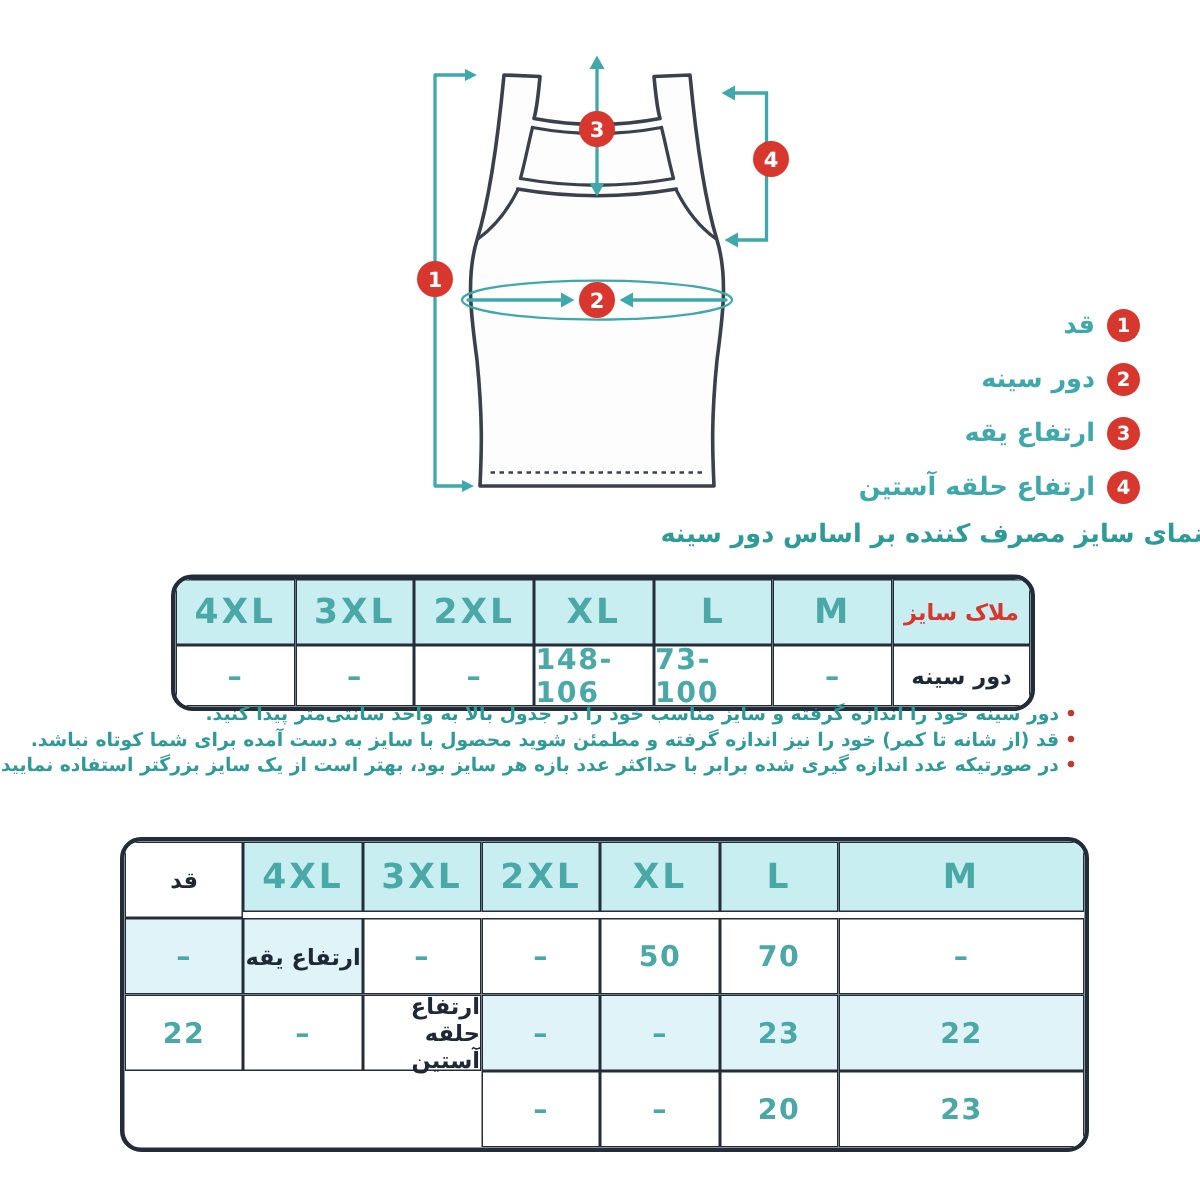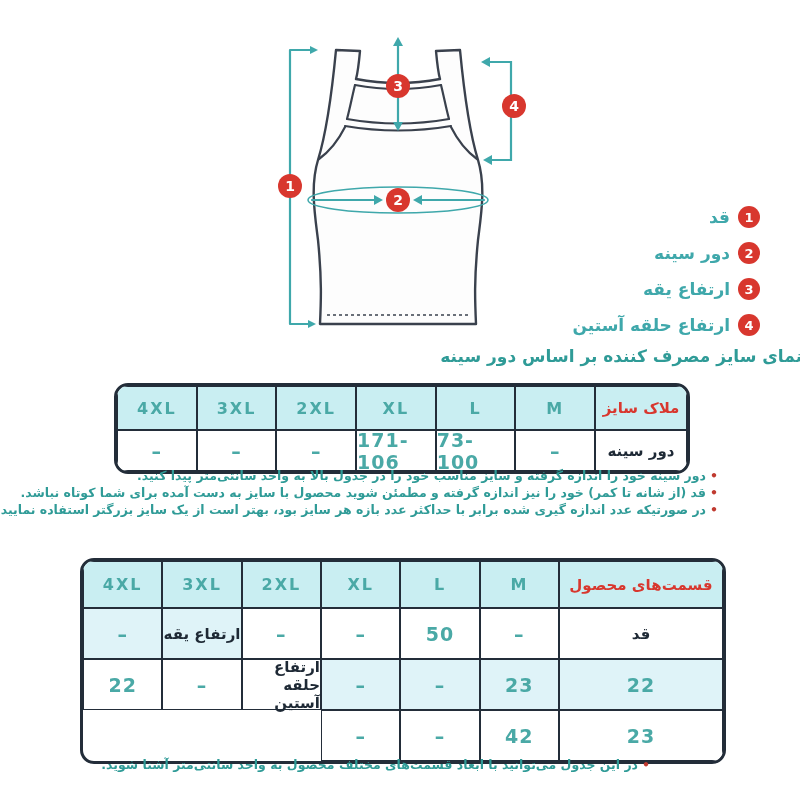--- a/index.html
+++ b/index.html
@@ -31,21 +31,21 @@
   .t1-grid{grid-template-columns:92px repeat(6,1fr);}
   .t2-grid{grid-template-columns:164px repeat(6,1fr);}
   .cell{border:1.5px solid #232d39;display:flex;align-items:center;justify-content:center;
         background:#ffffff;}
   .t1 .cell{height:39px;}
   .t1 .cell.head{height:42px;}
   .t2 .cell{height:49px;}
   .t2 .cell.head{height:45px;}
   .cell.head{background:#c9eef2;}
   .cell.alt{background:#dff3f8;}
-  .size-txt{color:#4aa9a6;font-size:16px;font-weight:bold;letter-spacing:2px;}
+  .size-txt{color:#4aa9a6;font-size:23px;font-weight:bold;letter-spacing:2px;}
   .corner-txt{color:#d8372e;font-size:15px;font-weight:bold;text-align:right;}
   .rowlabel-txt{color:#1e2935;font-size:15px;font-weight:bold;}
   .val-txt{color:#4aa9a6;font-size:19px;font-weight:bold;letter-spacing:1px;}
 
   
   .notes{position:absolute;top:467px;right:82px;direction:rtl;text-align:right;}
   .note-line{color:#2f9b97;font-size:12.5px;font-weight:bold;line-height:17px;white-space:nowrap;}
   .bullet{color:#c03a30;margin-left:4px;}
   .footer-note{position:absolute;top:757px;right:150px;direction:rtl;text-align:right;
                color:#2f9b97;font-size:12.5px;font-weight:bold;white-space:nowrap;}
@@ -175,21 +175,21 @@
       <div class="cell">
           <span class="rowlabel-txt">دور سینه</span>
         </div>
       <div class="cell">
           <span class="val-txt" dir="ltr">–</span>
         </div>
       <div class="cell">
           <span class="val-txt" dir="ltr">73-100</span>
         </div>
       <div class="cell">
-          <span class="val-txt" dir="ltr">171-106</span>
+          <span class="val-txt" dir="ltr">148-106</span>
         </div>
       <div class="cell">
           <span class="val-txt" dir="ltr">–</span>
         </div>
       <div class="cell">
           <span class="val-txt" dir="ltr">–</span>
         </div>
       <div class="cell">
           <span class="val-txt" dir="ltr">–</span>
         </div>
@@ -205,23 +205,20 @@
     </div>
     <div class="note-line">
       <span class="bullet">•</span><span>در صورتیکه عدد اندازه گیری شده برابر با حداکثر عدد بازه هر سایز بود، بهتر است از یک سایز بزرگتر استفاده نمایید.</span>
     </div>
   </div>
 
 
   <div class="table-wrap t2">
     <div class="grid t2-grid">
       <div class="cell head">
-          <span class="corner-txt">قسمت‌های محصول</span>
-        </div>
-      <div class="cell head">
           <span class="size-txt">M</span>
         </div>
       <div class="cell head">
           <span class="size-txt">L</span>
         </div>
       <div class="cell head">
           <span class="size-txt">XL</span>
         </div>
       <div class="cell head">
           <span class="size-txt">2XL</span>
@@ -233,20 +230,23 @@
           <span class="size-txt">4XL</span>
         </div>
 
       <div class="cell">
           <span class="rowlabel-txt">قد</span>
         </div>
       <div class="cell">
           <span class="val-txt" dir="ltr">–</span>
         </div>
       <div class="cell">
+          <span class="val-txt" dir="ltr">70</span>
+        </div>
+      <div class="cell">
           <span class="val-txt" dir="ltr">50</span>
         </div>
       <div class="cell">
           <span class="val-txt" dir="ltr">–</span>
         </div>
       <div class="cell">
           <span class="val-txt" dir="ltr">–</span>
         </div>
 
       <div class="cell alt">
@@ -274,28 +274,25 @@
       <div class="cell">
           <span class="val-txt" dir="ltr">–</span>
         </div>
       <div class="cell">
           <span class="val-txt" dir="ltr">22</span>
         </div>
       <div class="cell">
           <span class="val-txt" dir="ltr">23</span>
         </div>
       <div class="cell">
-          <span class="val-txt" dir="ltr">42</span>
-        </div>
-      <div class="cell">
-          <span class="val-txt" dir="ltr">–</span>
-        </div>
-      <div class="cell">
-          <span class="val-txt" dir="ltr">–</span>
-        </div>
-    </div>
-  </div>
-
-  <div class="footer-note">
-    <span class="bullet">•</span><span>در این جدول می‌توانید با ابعاد قسمت‌های مختلف محصول به واحد سانتی‌متر آشنا شوید.</span>
-  </div>
+          <span class="val-txt" dir="ltr">20</span>
+        </div>
+      <div class="cell">
+          <span class="val-txt" dir="ltr">–</span>
+        </div>
+      <div class="cell">
+          <span class="val-txt" dir="ltr">–</span>
+        </div>
+    </div>
+  </div>
+
 
 </div>
 
 </body></html>

